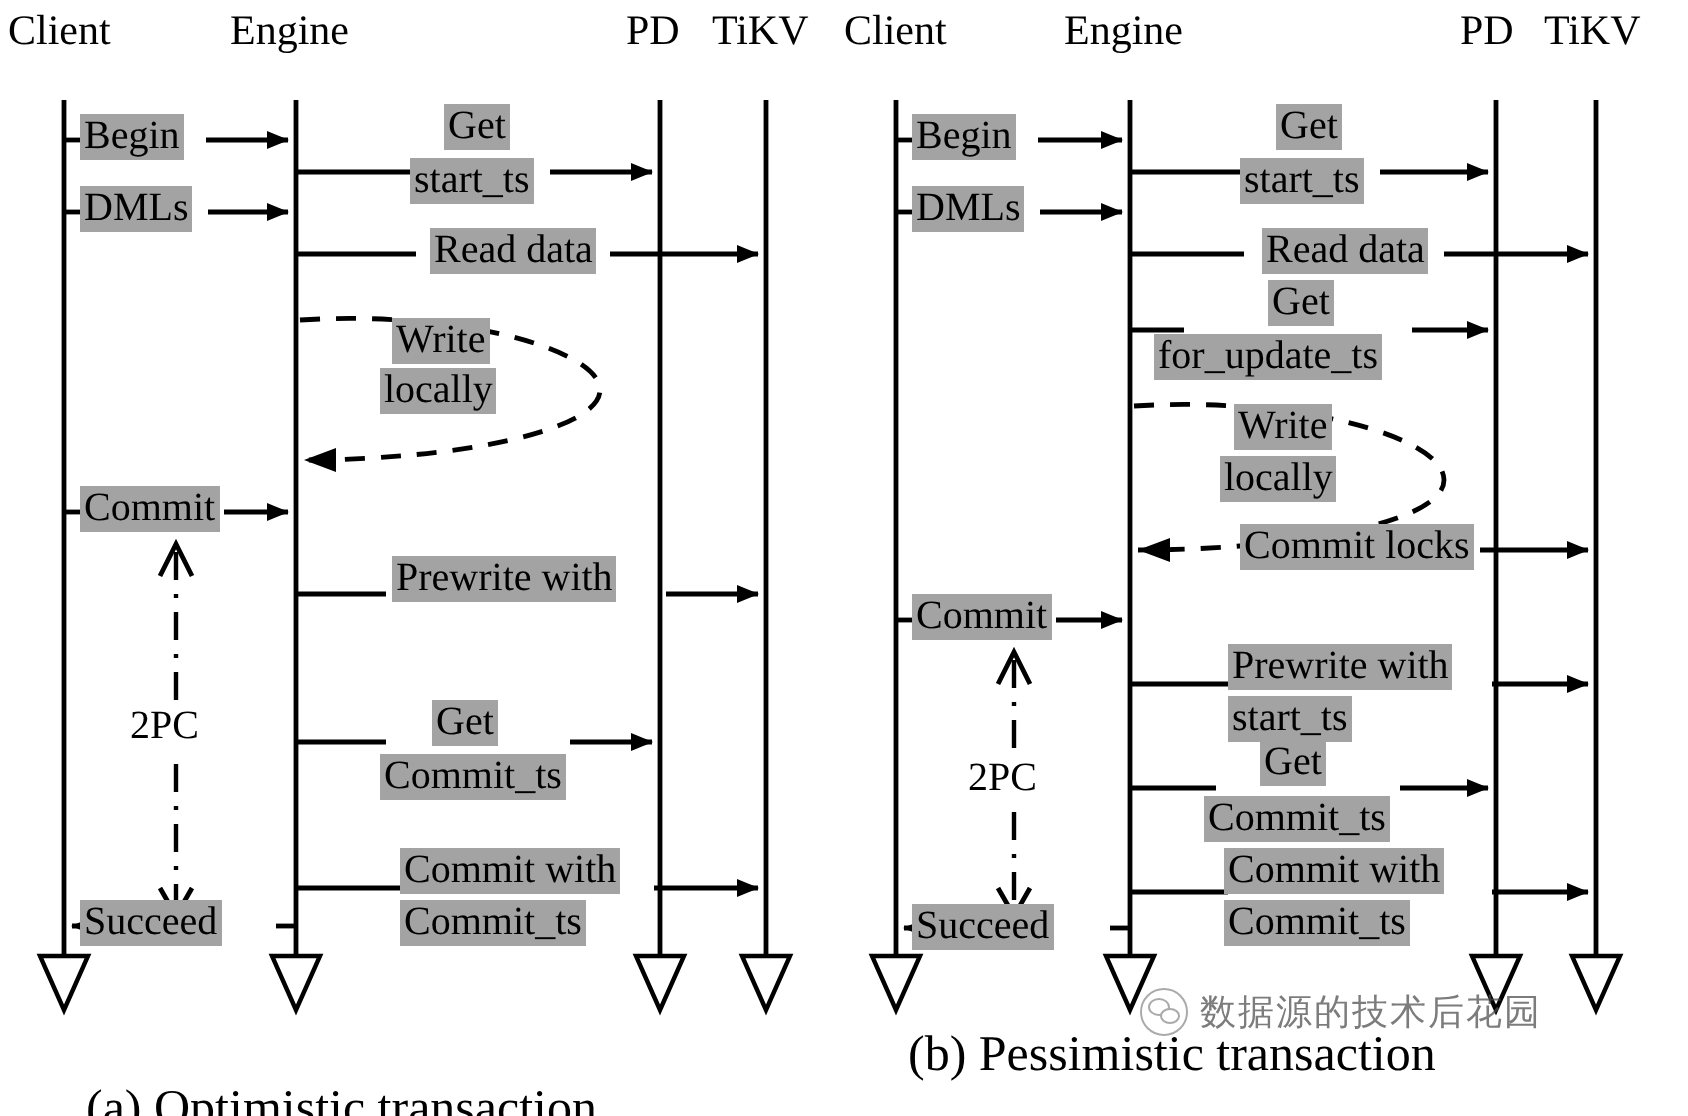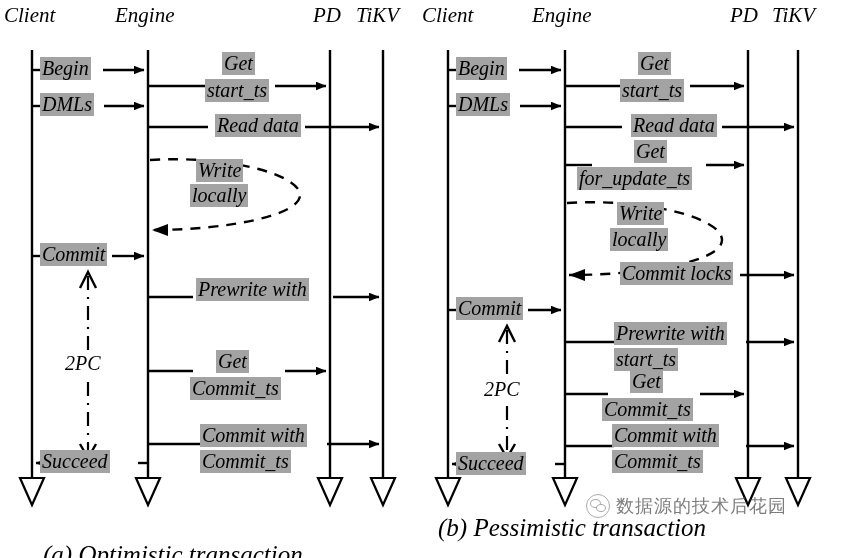--- a/index.html
+++ b/index.html
@@ -18,21 +18,20 @@
   #root {
     position: relative;
     width: 844px;
     height: 558px;
   }
   .panel {
     position: absolute;
     top: 0;
     width: 422px;
     height: 530px;
-    font-style: italic;
   }
   #panel-a { left: 0; }
   #panel-b { left: 422px; }
 
   .lifeline-label {
     position: absolute;
     font-size: 21px;
     line-height: 24px;
     white-space: nowrap;
     letter-spacing: 0px;
@@ -55,21 +54,21 @@
     position: absolute;
     left: 0;
     top: 0;
     width: 422px;
     height: 558px;
     overflow: visible;
   }
   
   #watermark {
     position: absolute;
-    left: 586px;
+    left: 570px;
     top: 494px;
     display: flex;
     align-items: flex-start;
     gap: 6px;
     opacity: 0.72;
   }
   #watermark .wm-text {
     font-family: "DejaVu Sans", sans-serif;
     font-size: 18px;
     color: #4a4a4a;
@@ -368,21 +367,21 @@
     <div class="msg-label" style="left:192px; top:348px;">start_ts</div>
 
     <div class="msg-label" style="left:208px; top:370px;">Get</div>
     <div class="msg-label" style="left:180px; top:398px;">Commit_ts</div>
 
     <div class="msg-label" style="left:190px; top:424px;">Commit with</div>
     <div class="msg-label" style="left:190px; top:450px;">Commit_ts</div>
 
     <div class="msg-label" style="left:34px; top:452px;">Succeed</div>
 
-    <div class="caption" style="left:16px; top:513px;">(b) Pessimistic transaction</div>
+    <div class="caption" style="left:32px; top:513px;">(b) Pessimistic transaction</div>
   </div>
 
   <div id="watermark">
     <span class="wm-logo"></span>
     <span class="wm-text">数据源的技术后花园</span>
   </div>
 
 </div>
 
 </body></html>

